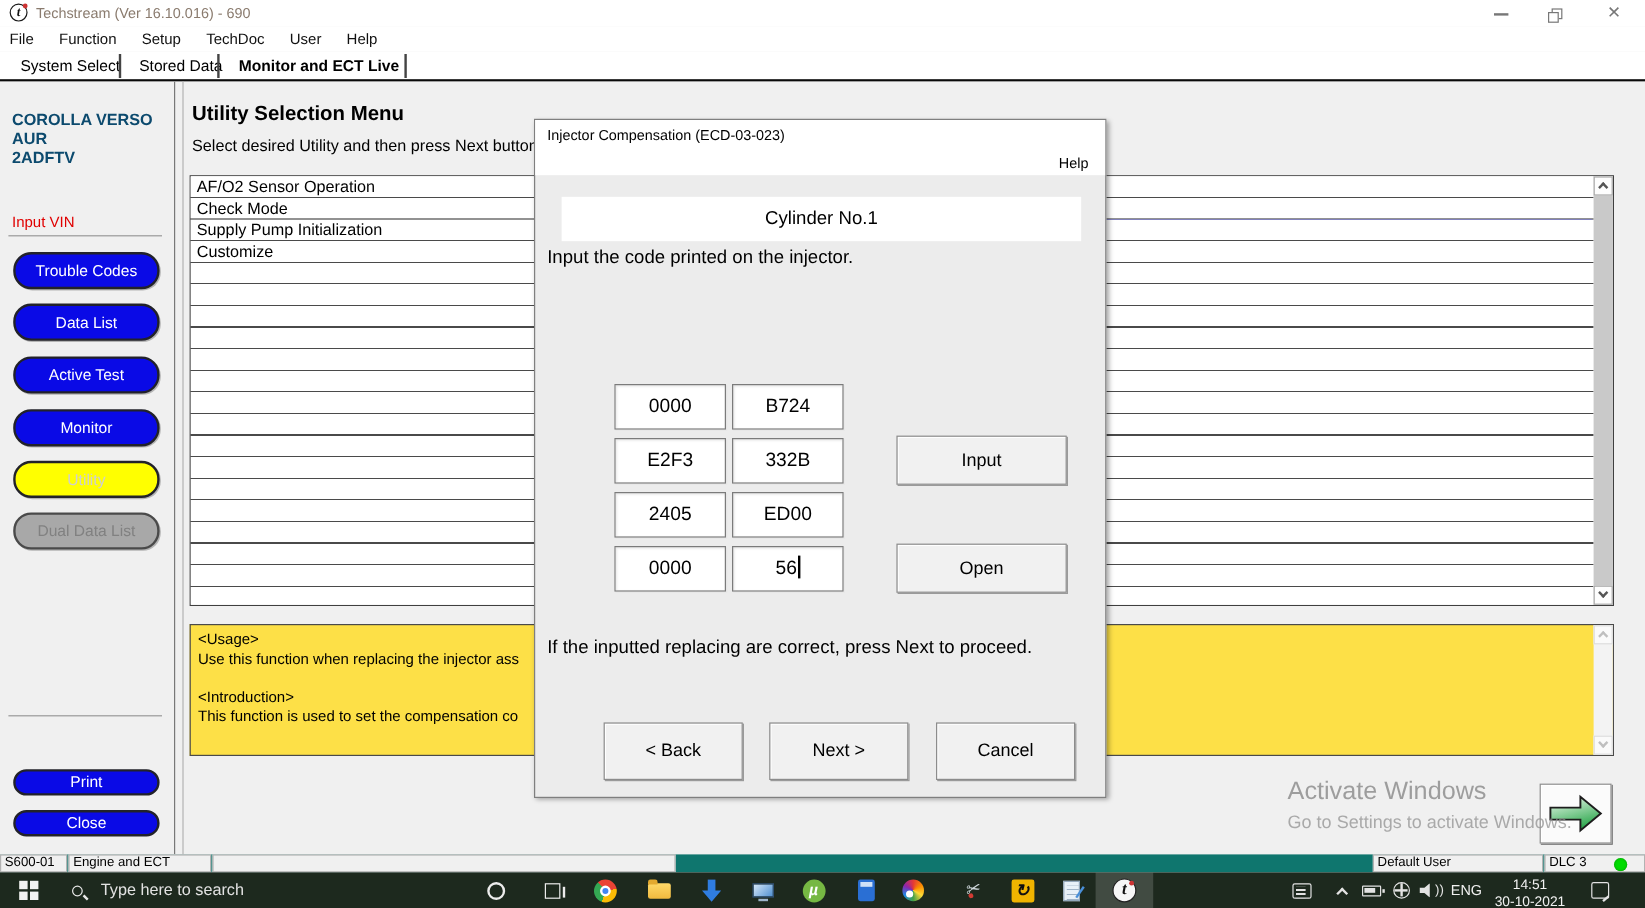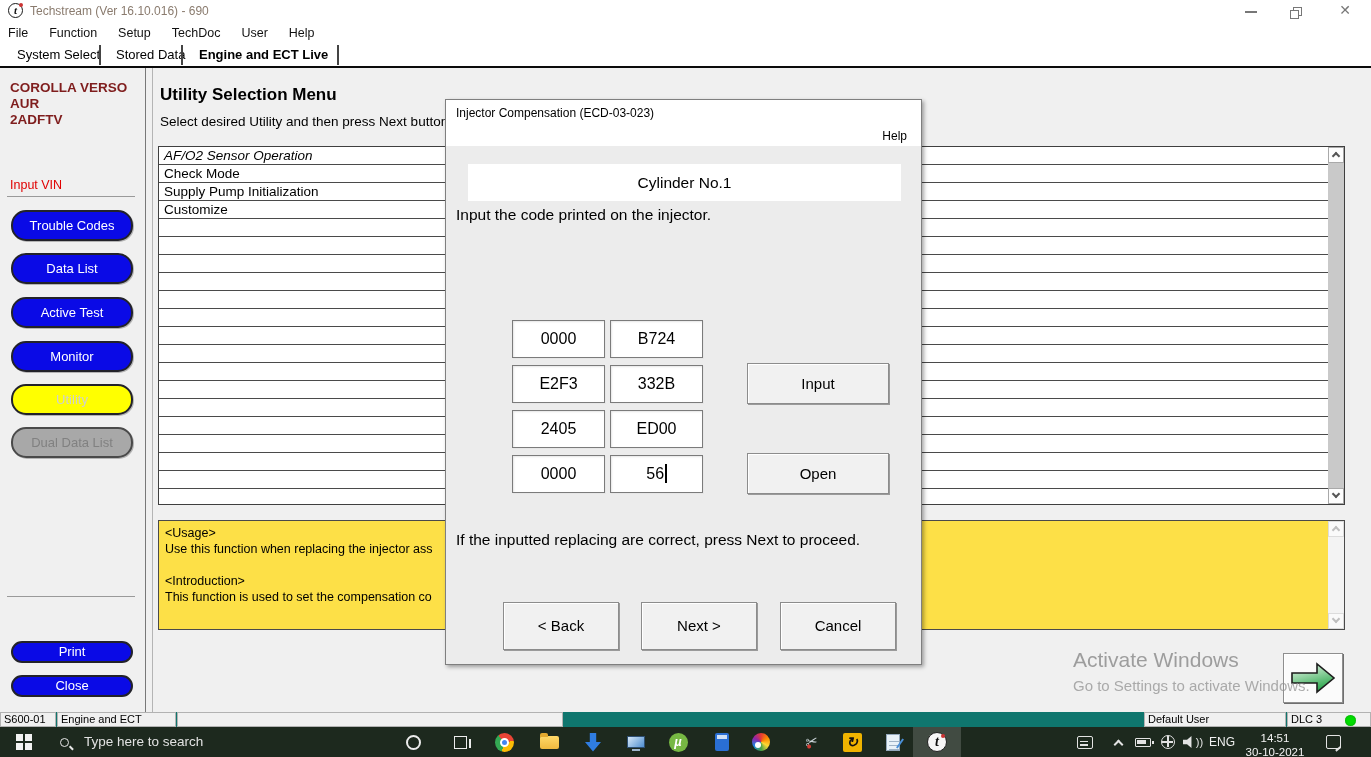--- a/index.html
+++ b/index.html
@@ -29,42 +29,42 @@
   .tab-sep{position:absolute;top:2px;width:2px;height:20px;background:#444;}
   .tab1{left:4px;} .sep1{left:99px;} .tab2{left:103px;} .sep2{left:181px;} .tab3{left:186px;font-weight:bold;} .sep3{left:337px;}
   .tab-underline{position:absolute;left:0;top:23px;width:1371px;height:2px;background:#0a0a0a;}
 
   
   .appbody{position:absolute;left:0;top:68px;width:1371px;height:644px;background:#f0f0f0;}
   .v-divider-a{position:absolute;left:145px;top:0;width:1px;height:644px;background:#787878;}
   .v-divider-b{position:absolute;left:152px;top:0;width:1px;height:644px;background:#b4b4b4;}
 
   
-  .vehicle{position:absolute;left:10px;top:12px;font-size:13.5px;font-weight:bold;color:#7f1d1d;line-height:16px;}
+  .vehicle{position:absolute;left:10px;top:24px;font-size:13.5px;font-weight:bold;color:#0c4a6e;line-height:16px;}
   .input-vin{position:absolute;left:10px;top:110px;font-size:12.5px;color:#e00000;}
   .side-hr1{position:absolute;left:7px;top:128px;width:128px;height:1px;background:#9a9a9a;}
   .side-hr2{position:absolute;left:7px;top:528px;width:128px;height:1px;background:#9a9a9a;}
   .pillbtn{position:absolute;left:11px;width:122px;height:31px;border:2px solid #22222a;border-radius:15px;
     background:#0a0ae6;color:#fff;font-size:13px;text-align:center;line-height:27px;box-shadow:1px 1px 0 rgba(0,0,0,.25);}
   .pb1{top:142px;} .pb2{top:185px;} .pb3{top:229px;} .pb4{top:273px;}
   .pb5{top:316px;background:#ffff00;color:#cfcfcf;}
   .pb6{top:359px;background:#a8a8a8;color:#818181;border-color:#4a4a4a;}
   .smallbtn{position:absolute;left:11px;width:122px;height:22px;border:2px solid #22222a;border-radius:11px;
     background:#0a0ae6;color:#fff;font-size:13px;text-align:center;line-height:18px;}
   .sb-print{top:573px;} .sb-close{top:607px;}
 
   
   .main-title{position:absolute;left:160px;top:17px;font-size:17px;font-weight:bold;color:#000;}
   .main-sub{position:absolute;left:160px;top:46px;font-size:13.5px;color:#000;}
 
   .listbox{position:absolute;left:158px;top:78px;width:1187px;height:359px;background:#fff;border:1px solid #3f3f3f;}
   .list-grid{position:absolute;left:0;top:0;right:16px;bottom:0;
     background:repeating-linear-gradient(to bottom,#ffffff 0 17px,#4a4a4a 17px 18px);}
   .list-item{position:absolute;left:0;right:16px;height:17px;line-height:17px;font-size:13.5px;color:#000;padding-left:5px;background:#fff;}
-  .li0{top:0;font-style:italic;} .li1{top:18px;} .li2{top:36px;} .li3{top:54px;}
+  .li0{top:0;} .li1{top:18px;} .li2{top:36px;} .li3{top:54px;}
   .sel-bar{position:absolute;top:36px;left:290px;right:17px;height:17px;background:#0000f2;}
 
   .vscroll{position:absolute;right:0;top:0;width:16px;bottom:0;background:#c9c9c9;}
   .vs-btn{position:absolute;left:0;width:16px;height:16px;background:#fdfdfd;border:1px solid #a9a9a9;}
   .vs-up{top:0;} .vs-dn{bottom:0;}
   .chev{position:absolute;left:4px;width:6px;height:6px;border-left:2px solid #555;border-top:2px solid #555;}
   .chev.up{top:5px;transform:rotate(45deg);} .chev.dn{top:2px;transform:rotate(225deg);}
   .vscroll.faint{background:#f3f3f3;}
   .vscroll.faint .vs-btn{background:#fafafa;border-color:#dcdcdc;}
   .vscroll.faint .chev{border-color:#bfbfbf;}
@@ -195,21 +195,21 @@
     <span>TechDoc</span>
     <span>User</span>
     <span>Help</span>
   </div>
 
   <div class="tabbar">
     <div class="tab tab1">System Select</div>
     <div class="tab-sep sep1"></div>
     <div class="tab tab2">Stored Data</div>
     <div class="tab-sep sep2"></div>
-    <div class="tab tab3">Engine and ECT Live</div>
+    <div class="tab tab3">Monitor and ECT Live</div>
     <div class="tab-sep sep3"></div>
     <div class="tab-underline"></div>
   </div>
 
   <div class="appbody">
     <div class="v-divider-a"></div>
     <div class="v-divider-b"></div>
 
     <div class="vehicle">
       <div>COROLLA VERSO</div>

